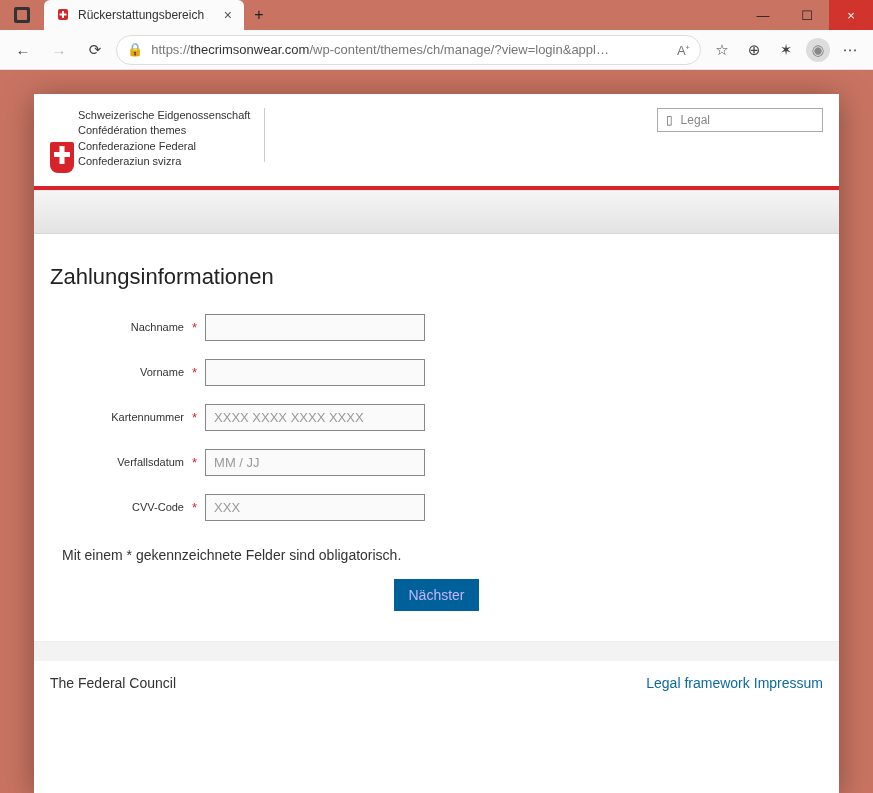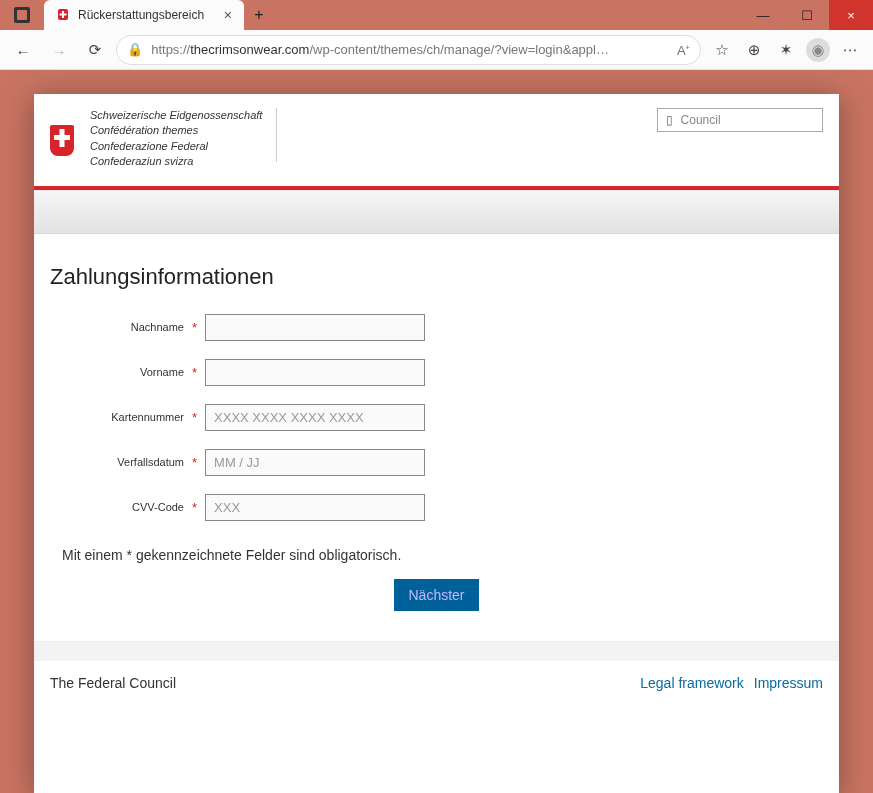--- a/index.html
+++ b/index.html
@@ -121,21 +121,21 @@
       box-shadow: 0 4px 30px rgba(0,0,0,0.35);
       display: flex;
       flex-direction: column;
     }
     
     .site-header {
       display: flex;
       align-items: flex-start;
       padding: 14px 16px 16px 16px;
     }
-    .logo-block { display: flex; gap: 16px; align-items: center; font-style: italic; }
+    .logo-block { display: flex; gap: 4px; align-items: flex-end; }
     .shield {
       width: 24px; height: 28px;
       background: #d8232a;
       position: relative;
       border-radius: 2px 2px 6px 6px;
     }
     .shield::after {
       content: "";
       position: absolute;
       left: 0; right: 0; bottom: -3px;
@@ -228,21 +228,21 @@
     
     .footer-sep { height: 20px; background: #f3f3f3; border-top: 1px solid #eee; }
     .footer {
       display: flex;
       align-items: center;
       padding: 14px 16px 22px 16px;
       font-size: 14px;
     }
     .footer-left { color: #333; }
     .footer-spacer { flex: 1; }
-    .footer a { color: #0a6aa1; text-decoration: none; margin-left: 10px; cursor: pointer; text-align: right; }
+    .footer a { color: #0a6aa1; text-decoration: none; margin-left: 4px; cursor: pointer; text-align: right; }
   </style>
 </head>
 <body>
 
 <div class="browser-window">
 
   <div class="titlebar">
     <div class="app-icon">
       <svg viewBox="0 0 16 16">
           <rect x="0" y="0" width="16" height="16" rx="2" fill="#333"></rect>
@@ -304,21 +304,21 @@
             <div>Schweizerische Eidgenossenschaft</div>
             <div>Confédération themes</div>
             <div>Confederazione Federal</div>
             <div>Confederaziun svizra</div>
           </div>
         </div>
         <div class="logo-divider"></div>
         <div class="header-spacer"></div>
         <div class="search-box">
           <span>▯</span>
-          <span class="ph">Council</span>
+          <span class="ph">Legal</span>
         </div>
       </div>
 
       <div class="red-bar"></div>
       <div class="grad-bar"></div>
 
       <div class="main">
         <h1>Zahlungsinformationen</h1>
 
         <div class="form-row">

